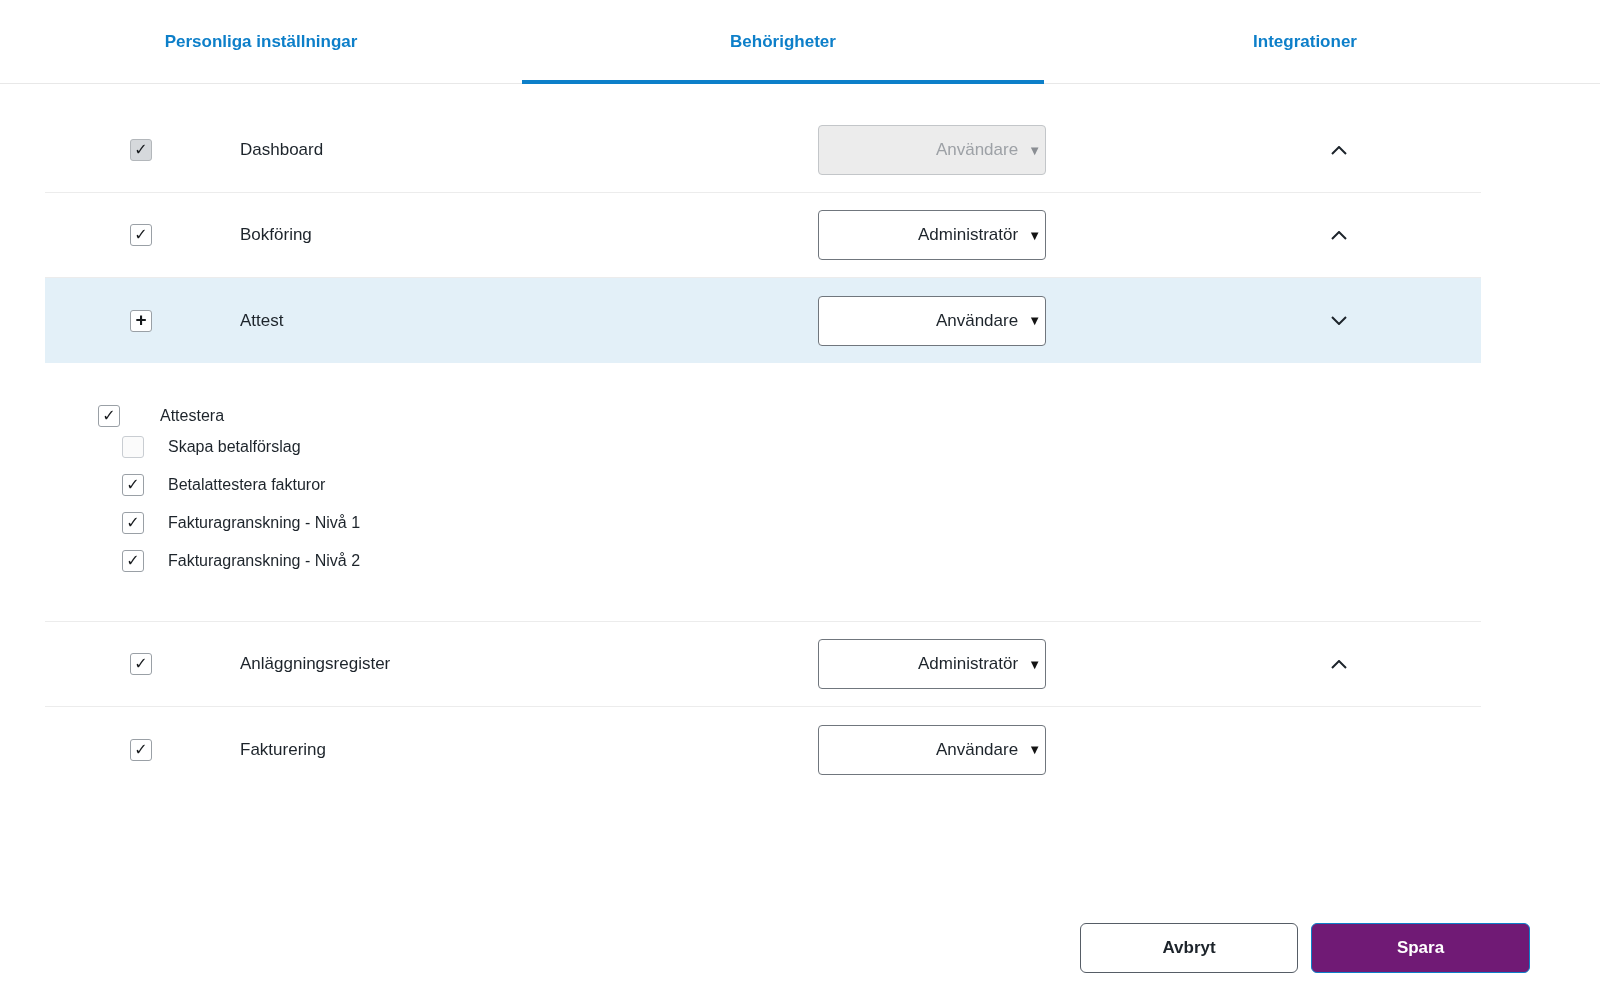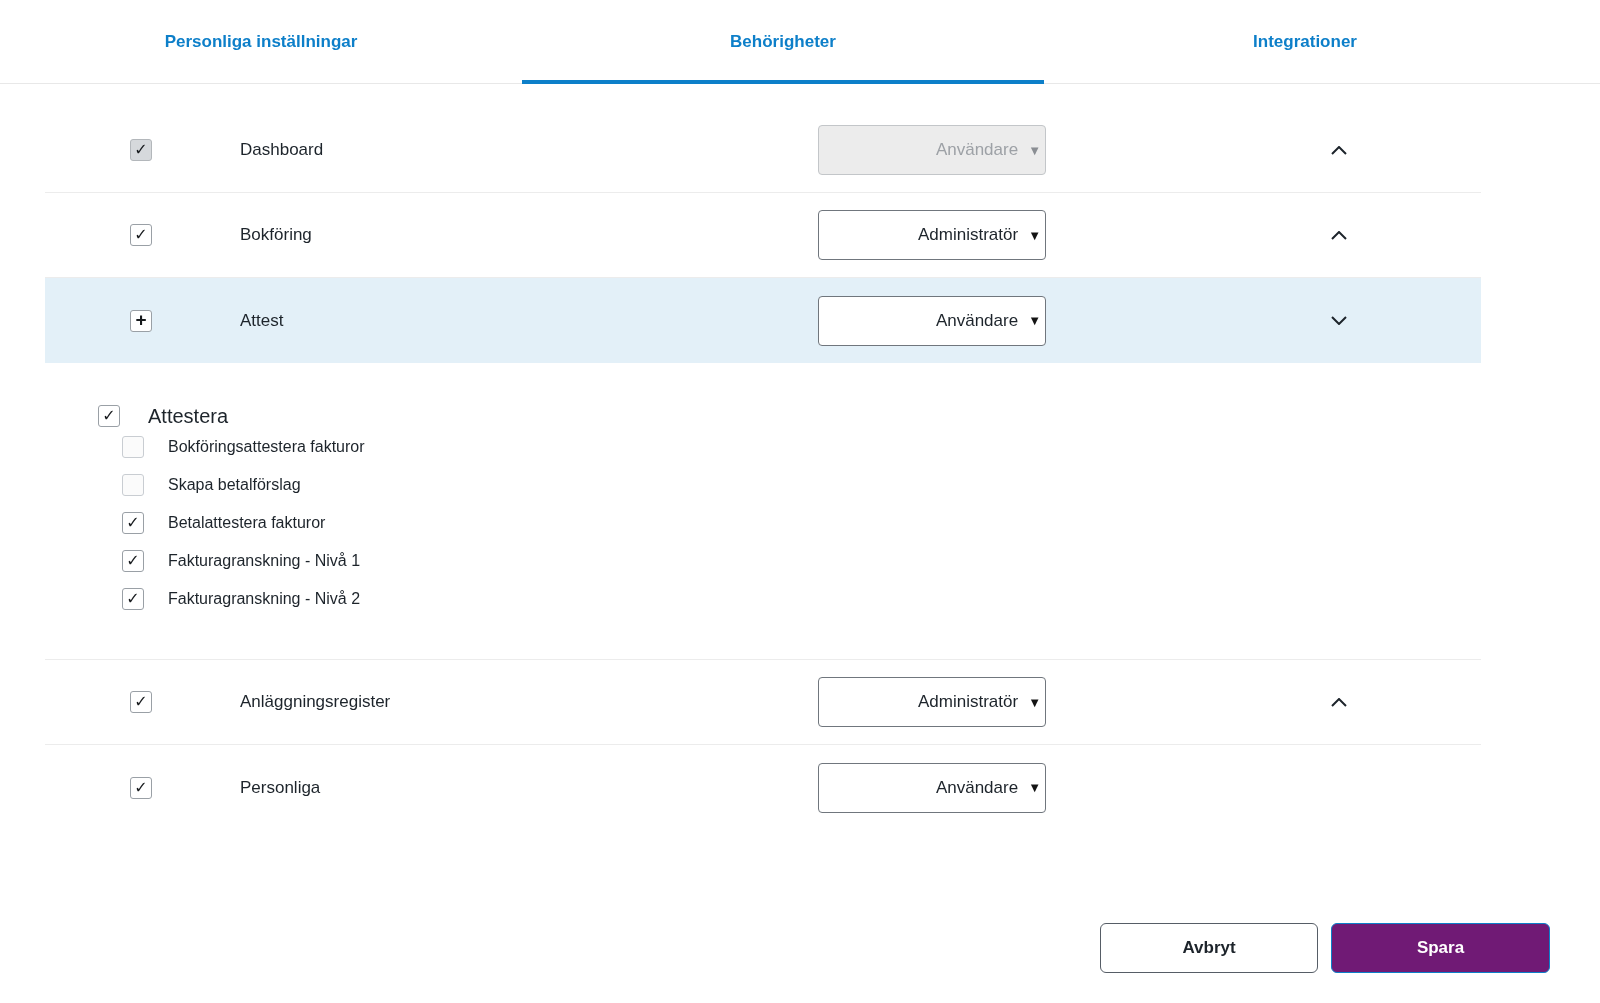--- a/index.html
+++ b/index.html
@@ -34,28 +34,28 @@
   .cb .cb-mark { font-size:16px; line-height:1; color:#16191c; font-weight:400; }
   .cb.disabled { background:#d6d9dc; border-color:#b3b7bb; cursor:default; }
   .cb.partial .cb-mark { font-size:19px; font-weight:700; margin-top:-2px; }
   .cb.sub-unchecked { border-color:#c9cdd2; background:#fbfbfb; }
   .cb.focus-blue { border:2px solid #a9c9ea; background:#fdfdfd; }
 
   
   .sub-panel { padding:41px 0 41px 0; border-bottom:1px solid #ececec; }
   .sub-parent { height:24px; display:flex; align-items:center; }
   .sub-parent .cb { margin-left:53px; }
-  .sub-parent .sub-label { margin-left:28px; font-size:20px; }
+  .sub-parent .sub-label { margin-left:40px; font-size:16px; }
   .sub-item { height:38px; display:flex; align-items:center; }
   .sub-item:first-of-type { margin-top:6px; }
   .sub-item .cb { margin-left:77px; }
   .sub-item .sub-label { margin-left:24px; font-size:16px; color:#1d242b; }
 
   
-  .footer { margin-top:53px; display:flex; justify-content:flex-end; padding-right:50px;align-items:flex-end; }
+  .footer { margin-top:53px; display:flex; justify-content:flex-end; padding-right:70px;align-items:flex-end; }
   .btn { height:50px; border-radius:6px; font-size:17px; font-weight:700; cursor:pointer;
     display:flex; align-items:center; justify-content:center;
     font-family:"Liberation Sans","DejaVu Sans",sans-serif; }
   .btn-cancel { width:218px; background:#ffffff; border:1px solid #565d66; color:#1d242b; margin-right:13px; }
   .btn-save { width:219px; background:#701a75; border:1px solid #0d7fc9; color:#ffffff; }
 </style>
 </head>
 <body>
 
 <div class="tabbar">
@@ -118,24 +118,20 @@
   <div class="sub-panel">
     <div class="sub-parent">
       <span class="cb">
         <span class="cb-mark">✓</span>
       </span>
       <span class="sub-label">Attestera</span>
     </div>
 
     <div class="sub-item">
       <span class="cb sub-unchecked"></span>
-      <span class="sub-label">Bokföringsattestera fakturor</span>
-    </div>
-    <div class="sub-item">
-      <span class="cb sub-unchecked"></span>
       <span class="sub-label">Skapa betalförslag</span>
     </div>
     <div class="sub-item">
       <span class="cb">
         <span class="cb-mark">✓</span>
       </span>
       <span class="sub-label">Betalattestera fakturor</span>
     </div>
     <div class="sub-item">
       <span class="cb">
@@ -164,21 +160,21 @@
       <svg width="16" height="9" viewBox="0 0 16 9">
         <polyline points="1,8 8,1 15,8" fill="none" stroke="#1d242b" stroke-width="2"></polyline>
       </svg>
     </button>
   </div>
 
   <div class="row">
     <span class="cb">
       <span class="cb-mark">✓</span>
     </span>
-    <span class="row-label">Personliga</span>
+    <span class="row-label">Fakturering</span>
     <div class="select">
       <span>Användare</span>
       <span class="select-arrow">▼</span>
     </div>
   </div>
 
 </div>
 
 <div class="footer">
   <button class="btn btn-cancel">Avbryt</button>

